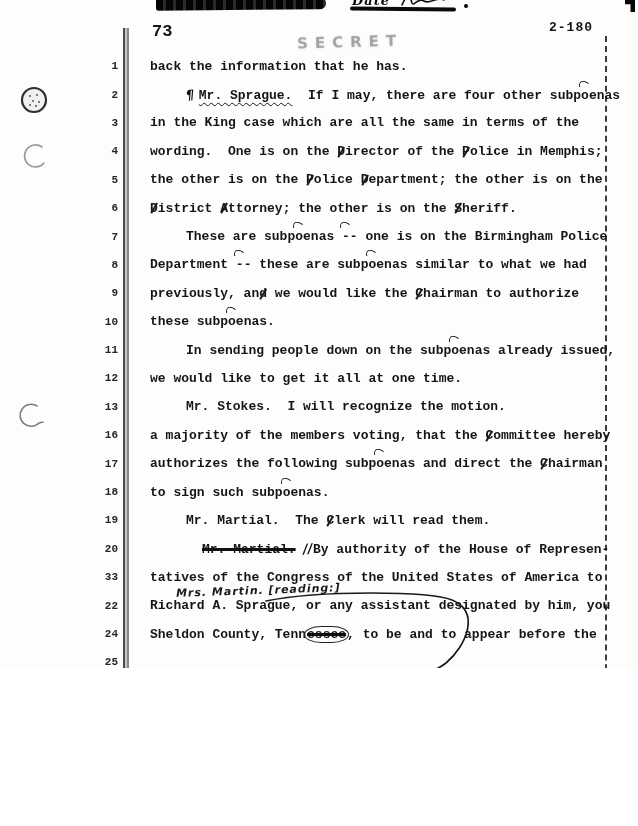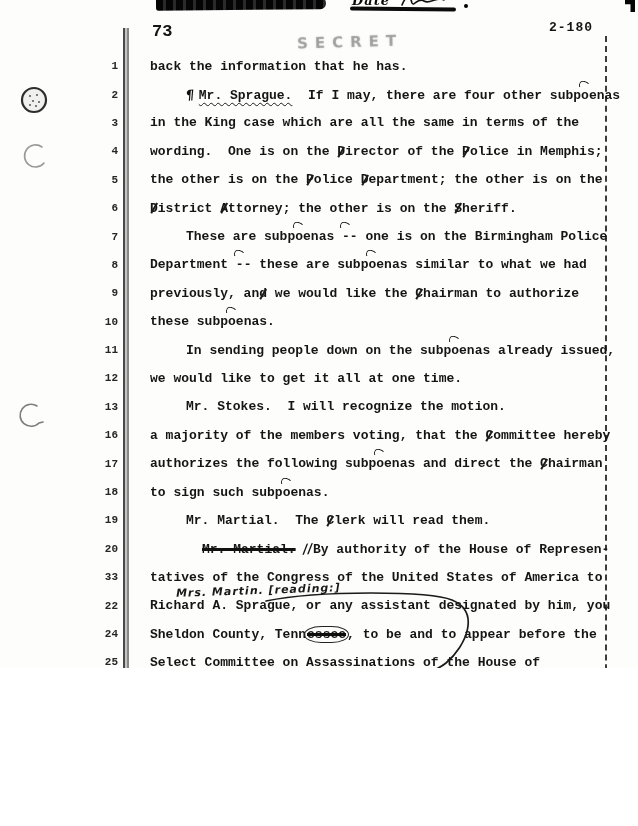--- a/index.html
+++ b/index.html
@@ -232,21 +232,20 @@
       <div class="row">
         <span class="num">22</span>
         <span class="line-text"><span>Richard A. Sprague, or any assistant designated by him, you</span></span>
       </div>
       <div class="row">
         <span class="num">24</span>
         <span class="line-text"><span>Sheldon County, Tenn</span><span class="seg-circle-strike">essee</span><span>, to be and to appear before the</span></span>
       </div>
       <div class="row">
         <span class="num">25</span>
-        <span class="line-text"><span>Select Committee on Assassinations of the House of</span></span>
       </div>
     </div>
 
   <div class="margin-note">Mrs. Martin. [reading:]</div>
 
   <svg class="squiggle-overlay" width="638" height="826" viewBox="0 0 638 826">
     <path d="M 266 601 C 320 590 430 591 452 600 C 481 612 466 646 446 663 C 428 678 398 676 400 695 C 402 713 430 703 444 723" fill="none" stroke="#1b1b1b" stroke-width="1.7" stroke-linecap="round"></path>
     <path d="M 456 717 C 430 733 375 748 334 759" fill="none" stroke="#1b1b1b" stroke-width="1.7" stroke-linecap="round"></path>
   </svg>
 

